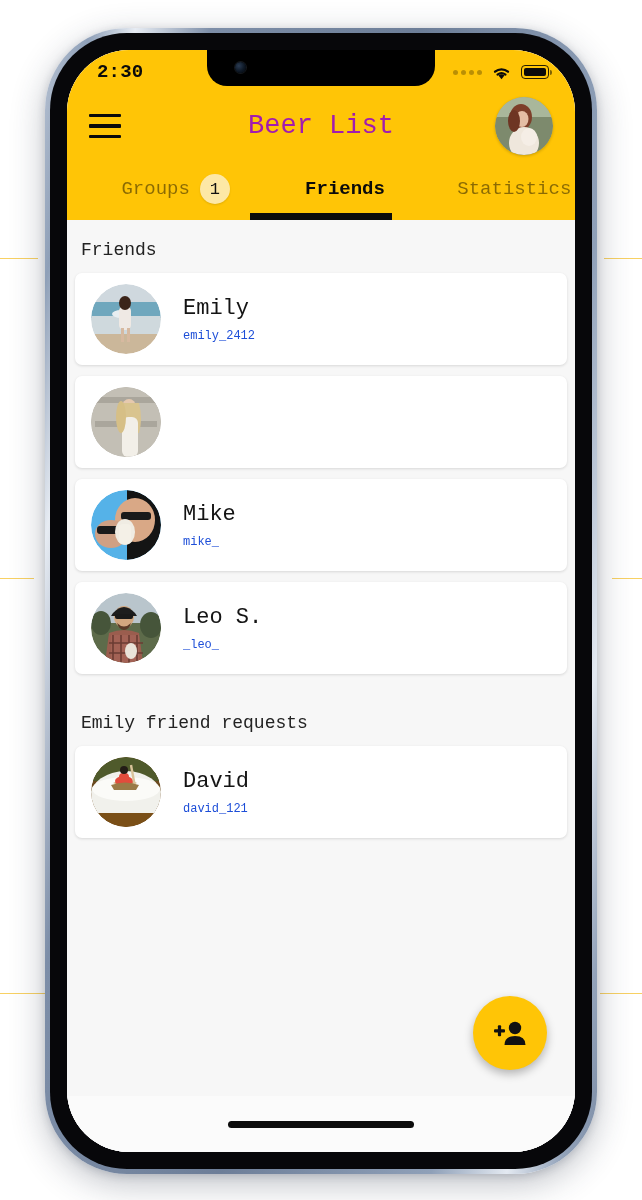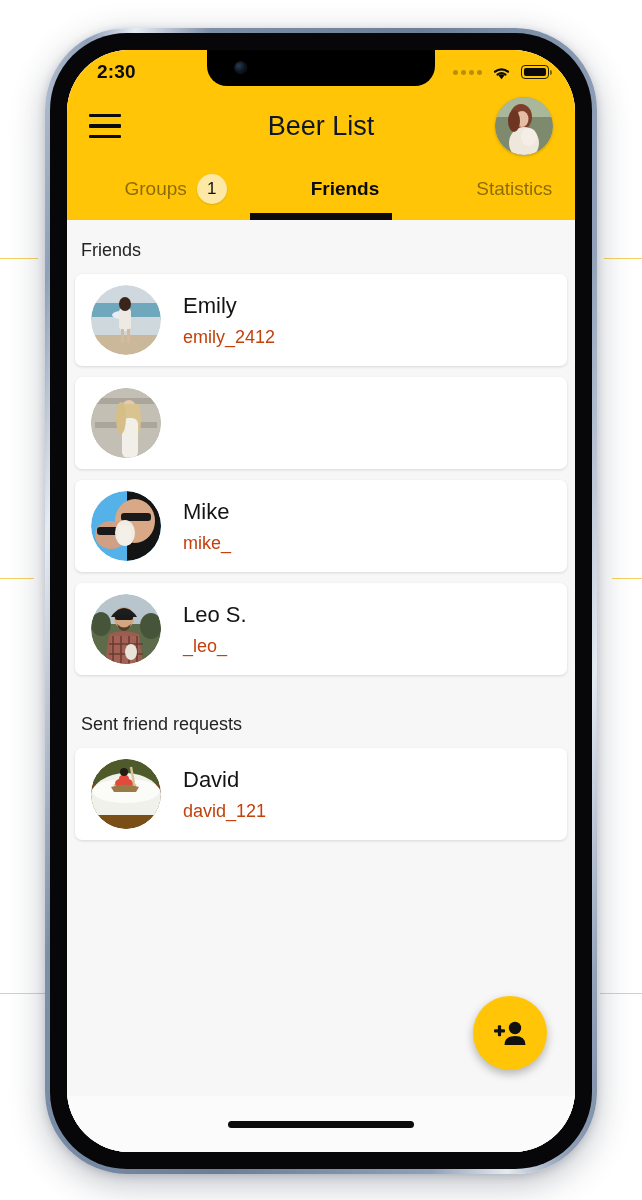--- a/index.html
+++ b/index.html
@@ -10,20 +10,21 @@
     overflow: hidden;
     background: #ffffff;
     font-family: "Liberation Sans", sans-serif;
   }
 
   #root {
     position: relative;
     width: 642px;
     height: 916px;
     background: #ffffff;
+    font-family: Liberation Mono, monospace;
   }
 
   
   .guide {
     position: absolute;
     height: 1px;
     background: #f7c948;
     opacity: .85;
   }
   .guide.g1 { left: 0;   top: 258px;  width: 38px; }
@@ -184,21 +185,21 @@
     height: 3.5px;
     width: 32px;
     background: #0b0b0b;
     border-radius: 1px;
   }
   .nav-title {
     position: absolute;
     left: 0; right: 0;
     text-align: center;
     font-size: 27px;
-    color: #0f172a;
+    color: #a21caf;
     font-weight: normal;
     pointer-events: none;
   }
   .nav-avatar {
     margin-left: auto;
     width: 58px; height: 58px;
     border-radius: 50%;
     overflow: hidden;
     position: relative;
     z-index: 2;
@@ -275,21 +276,21 @@
     width: 70px; height: 70px;
     border-radius: 50%;
     overflow: hidden;
     flex: 0 0 auto;
     margin-right: 22px;
     position: relative;
   }
   .card-avatar svg { display: block; width: 100%; height: 100%; }
   .card-text { display: flex; flex-direction: column; gap: 8px; }
   .card-name { font-size: 22px; color: #141414; }
-  .card-handle { font-size: 18px; color: #c2410c; }
+  .card-handle { font-size: 12px; color: #1d4ed8; }
 
   
   .fab {
     position: absolute;
     right: 28px;
     bottom: 82px;
     width: 74px; height: 74px;
     border-radius: 50%;
     background: #FFC506;
     display: flex;
@@ -512,21 +513,21 @@
                     <ellipse cx="40" cy="58" rx="6" ry="8" fill="#e9e3d8"></ellipse>
                   </g>
                 </svg>
               </div>
               <div class="card-text">
                 <div class="card-name">Leo S.</div>
                 <div class="card-handle">_leo_</div>
               </div>
             </div>
 
-            <div class="section-title" style="padding-top:28px;">Sent friend requests</div>
+            <div class="section-title" style="padding-top:28px;">Emily friend requests</div>
 
             <div class="card">
               <div class="card-avatar">
                 <svg viewBox="0 0 70 70">
                   <defs>
                       <clipPath id="c5">
                         <circle cx="35" cy="35" r="35"></circle>
                       </clipPath>
                     </defs>
                   <g clip-path="url(#c5)">

